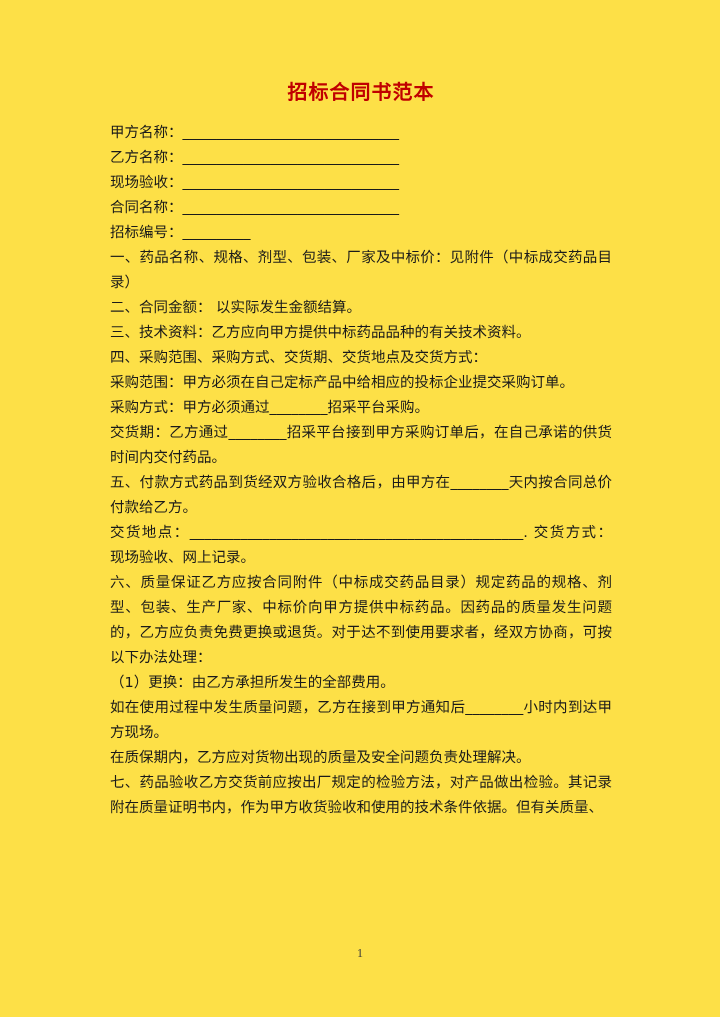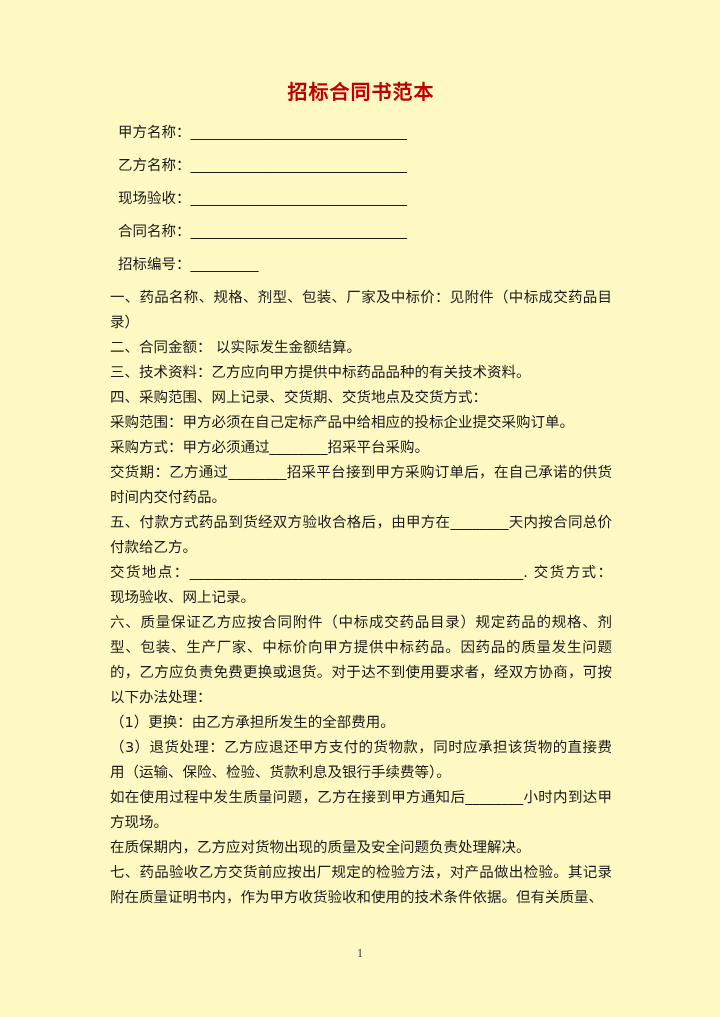--- a/index.html
+++ b/index.html
@@ -11,21 +11,21 @@
   body {
     font-family: "DejaVu Sans", "Liberation Sans", sans-serif;
     color: #1a1a1a;
     -webkit-font-smoothing: antialiased;
   }
   .page {
     position: relative;
     width: 720px;
     height: 1017px;
     margin: 0 auto;
-    background: #fef9c3;
+    background: #fde047;
     box-sizing: border-box;
     overflow: hidden;
   }
   .content {
     position: absolute;
     left: 110px;
     top: 78px;
     width: 502px;
   }
   .doc-title {
@@ -34,21 +34,21 @@
     font-weight: bold;
     text-align: center;
     letter-spacing: 1px;
     line-height: 28px;
     margin: 0 0 14px 0;
     white-space: nowrap;
   }
   .field-line {
     font-size: 14.5px;
     line-height: 25px;
-    margin: 8px;
+    margin: 0;
     white-space: nowrap;
     color: #1a1a1a;
   }
   .para {
     font-size: 14.5px;
     line-height: 25px;
     margin: 0;
     text-align: justify;
     text-justify: inter-ideograph;
     word-break: break-all;
@@ -81,29 +81,28 @@
       <p class="field-line"><span>乙方名称：</span><span class="blank">________________________________</span></p>
       <p class="field-line"><span>现场验收：</span><span class="blank">________________________________</span></p>
       <p class="field-line"><span>合同名称：</span><span class="blank">________________________________</span></p>
       <p class="field-line"><span>招标编号：</span><span class="blank">__________</span></p>
     </div>
 
 
     <p class="para">一、药品名称、规格、剂型、包装、厂家及中标价：见附件（中标成交药品目录）</p>
     <p class="para">二、合同金额：  以实际发生金额结算。</p>
     <p class="para">三、技术资料：乙方应向甲方提供中标药品品种的有关技术资料。</p>
-    <p class="para">四、采购范围、网上记录、交货期、交货地点及交货方式：</p>
+    <p class="para">四、采购范围、采购方式、交货期、交货地点及交货方式：</p>
     <p class="para">采购范围：甲方必须在自己定标产品中给相应的投标企业提交采购订单。</p>
     <p class="para">采购方式：甲方必须通过________招采平台采购。</p>
     <p class="para">交货期：乙方通过________招采平台接到甲方采购订单后，在自己承诺的供货时间内交付药品。</p>
     <p class="para">五、付款方式药品到货经双方验收合格后，由甲方在________天内按合同总价付款给乙方。</p>
     <p class="para">交货地点：______________________________________________. 交货方式：现场验收、网上记录。</p>
     <p class="para">六、质量保证乙方应按合同附件（中标成交药品目录）规定药品的规格、剂型、包装、生产厂家、中标价向甲方提供中标药品。因药品的质量发生问题的，乙方应负责免费更换或退货。对于达不到使用要求者，经双方协商，可按以下办法处理：</p>
     <p class="para">（1）更换：由乙方承担所发生的全部费用。</p>
-    <p class="para">（3）退货处理：乙方应退还甲方支付的货物款，同时应承担该货物的直接费用（运输、保险、检验、货款利息及银行手续费等）。</p>
     <p class="para">如在使用过程中发生质量问题，乙方在接到甲方通知后________小时内到达甲方现场。</p>
     <p class="para">在质保期内，乙方应对货物出现的质量及安全问题负责处理解决。</p>
     <p class="para">七、药品验收乙方交货前应按出厂规定的检验方法，对产品做出检验。其记录附在质量证明书内，作为甲方收货验收和使用的技术条件依据。但有关质量、</p>
 
   </div>
 
   <div class="page-number">1</div>
 </div>
 
 </body></html>

